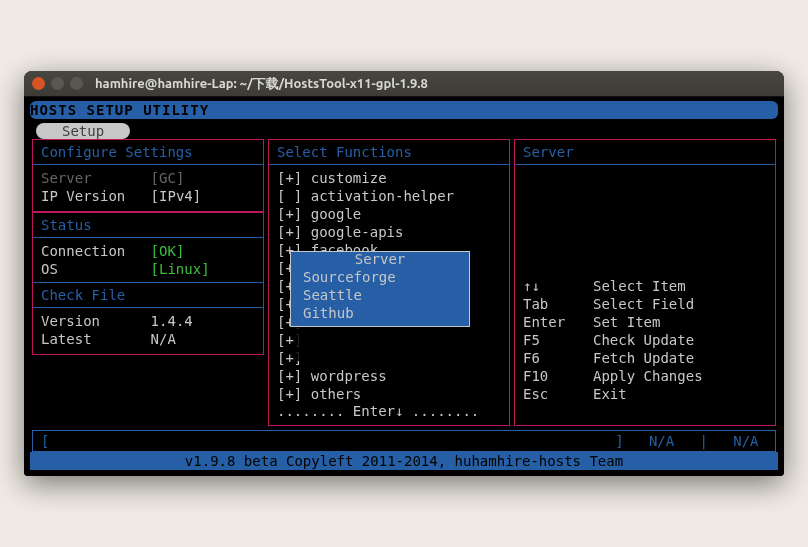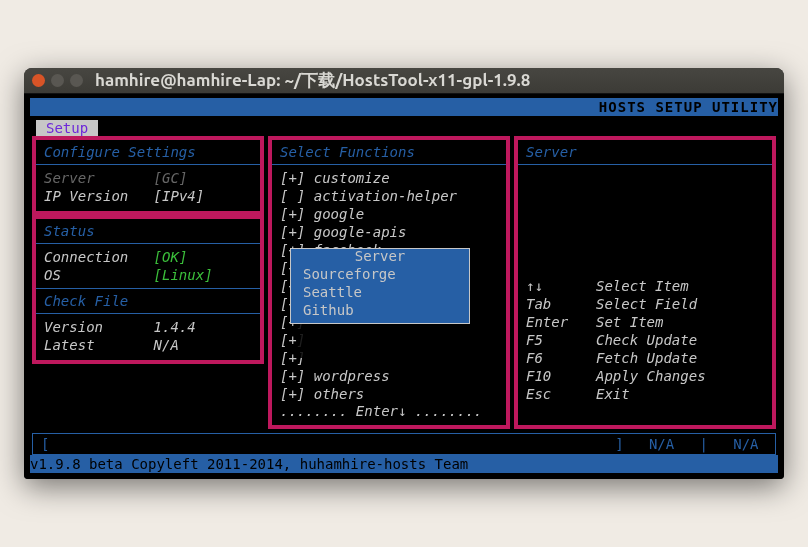--- a/index.html
+++ b/index.html
@@ -33,63 +33,64 @@
   .titlebar .wbtn {
     width: 13px; height: 13px; border-radius: 50%;
     display: inline-block;
   }
   .wbtn.close { background: #d85427; }
   .wbtn.min   { background: #595752; }
   .wbtn.max   { background: #595752; }
   .titlebar .title {
     color: #d9d8d3;
     font-family: "Ubuntu", "DejaVu Sans", sans-serif;
-    font-size: 17px;
+    font-size: 13px;
     font-weight: bold;
     margin-left: 6px;
     white-space: nowrap;
     overflow: hidden;
   }
   .term {
     background: #000;
     color: #c7c7c7;
     padding: 4px 6px 6px 6px;
   }
   .header-bar {
     color: #000;
     background: #265fa5;
-    text-align: right;
+    text-align: left;
     font-weight: bold;
     letter-spacing: 1px;
     padding: 1px 0;
+    border-radius: 6px;
   }
   .tabrow {
     display: flex;
     align-items: flex-end;
     height: 20px;
   }
   .tab {
     background: #c7c7c7;
-    color: #6d28d9;
-    padding: 0 10px;
+    color: #404040;
+    padding: 0 26px;
     margin-left: 6px;
     font-weight: normal;
+    border-radius: 8px;
   }
   .panels {
     display: grid;
     grid-template-columns: 236px 246px 1fr;
     gap: 0;
     position: relative;
   }
   .panel {
-    border: 4px solid #be185d;
+    border: 1px solid #be185d;
     margin: 0 2px;
     padding: 4px 8px 6px 8px;
     position: relative;
-    font-style: italic;
   }
   .panel-title {
     color: #265fa5;
     position: relative;
     margin-bottom: 2px;
   }
   .hr {
     border: none;
     border-top: 1px solid #265fa5;
     margin: 4px -8px;
@@ -105,21 +106,21 @@
     border: 1px solid #265fa5;
     margin: 4px 2px 0 2px;
     padding: 2px 8px;
     color: #265fa5;
     display: flex;
     justify-content: space-between;
   }
   .footer {
     color: #000;
     background: #265fa5;
-    text-align: left;
+    text-align: center;
     padding: 1px 0;
   }
   
   .popup-wrap {
     position: absolute;
     left: 260px;
     top: 112px;
     z-index: 10;
   }
   .popup-shadow {

